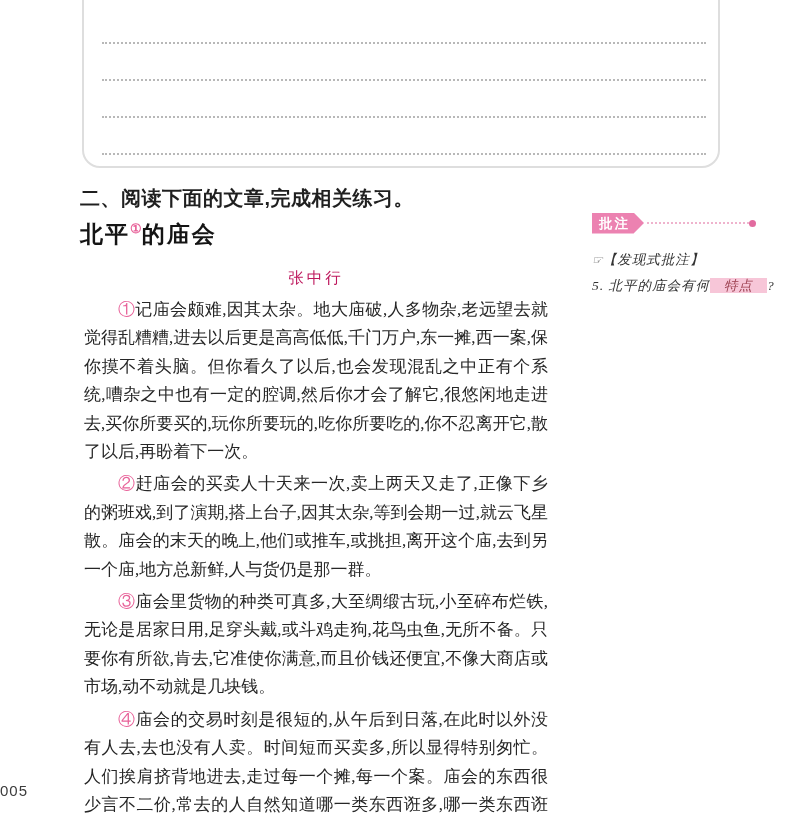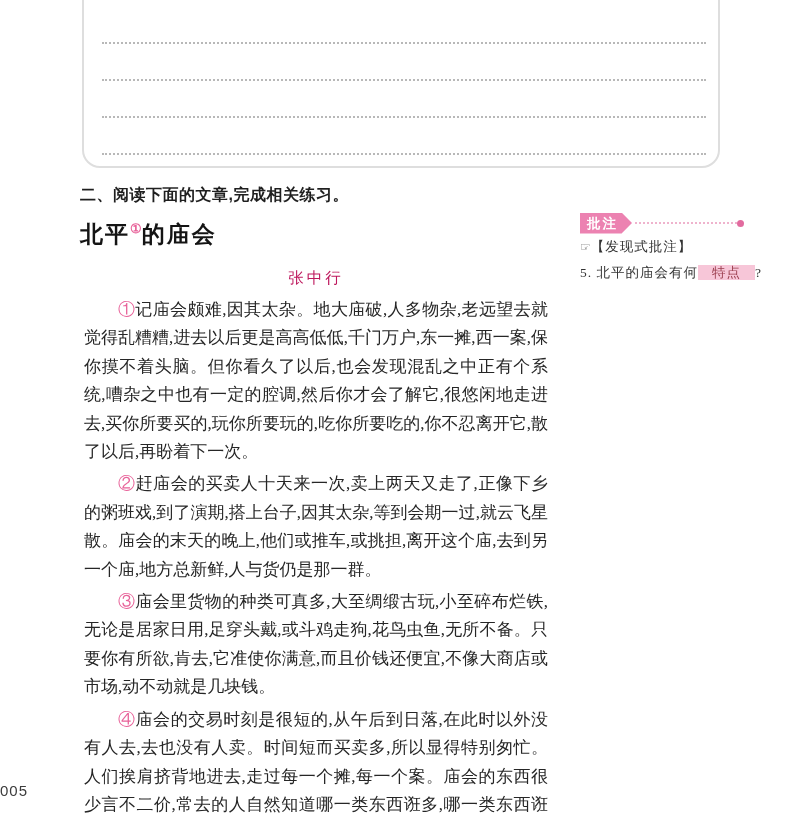--- a/index.html
+++ b/index.html
@@ -48,21 +48,21 @@
     font-size: 15px;
     color: #333;
     letter-spacing: 2px;
   }
 
   
   .section-heading {
     position: absolute;
     left: 80px;
     top: 185px;
-    font-size: 16px;
+    font-size: 20px;
     font-weight: bold;
     color: #1f1f1f;
     letter-spacing: 0.5px;
   }
 
   
   .article-title {
     position: absolute;
     left: 80px;
     top: 219px;
@@ -107,21 +107,21 @@
     margin: 4px;
     text-indent: 2em;
   }
   .para-marker {
     color: #e8639a;
   }
 
   
   .sidebar {
     position: absolute;
-    left: 580px;
+    left: 592px;
     top: 212px;
     width: 165px;
   }
   .tag-row {
     display: flex;
     align-items: center;
     height: 22px;
   }
   .tag-flag {
     flex: 0 0 auto;
@@ -146,25 +146,27 @@
   .tag-line .dot {
     position: absolute;
     right: -7px;
     top: -4.5px;
     width: 7px;
     height: 7px;
     border-radius: 50%;
     background: #e26b9f;
   }
   .note {
+    margin-top: 13px;
     font-family: "Liberation Serif", serif;
     font-size: 13.5px;
     line-height: 26px;
     color: #333;
     letter-spacing: 1px;
+    font-style: italic;
   }
   .note-header { white-space: nowrap; }
   .note-icon {
     font-size: 12px;
     color: #444;
     letter-spacing: 0;
   }
   .note-q1 { white-space: nowrap; }
   .note-hl {
     background: #f7c6d8;

